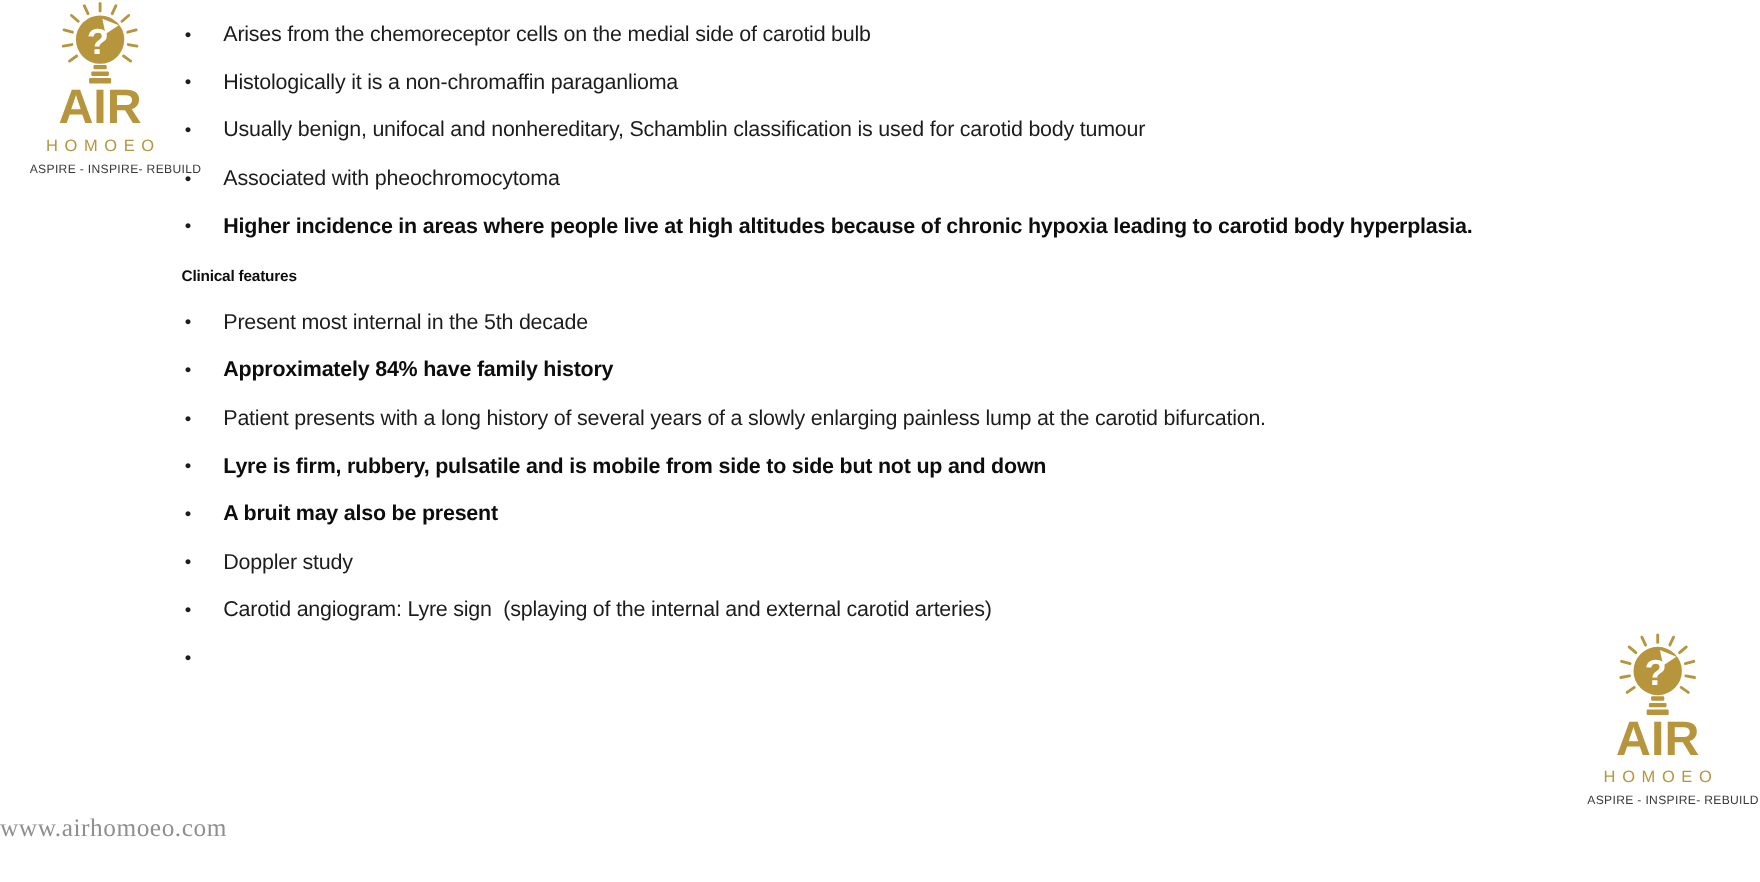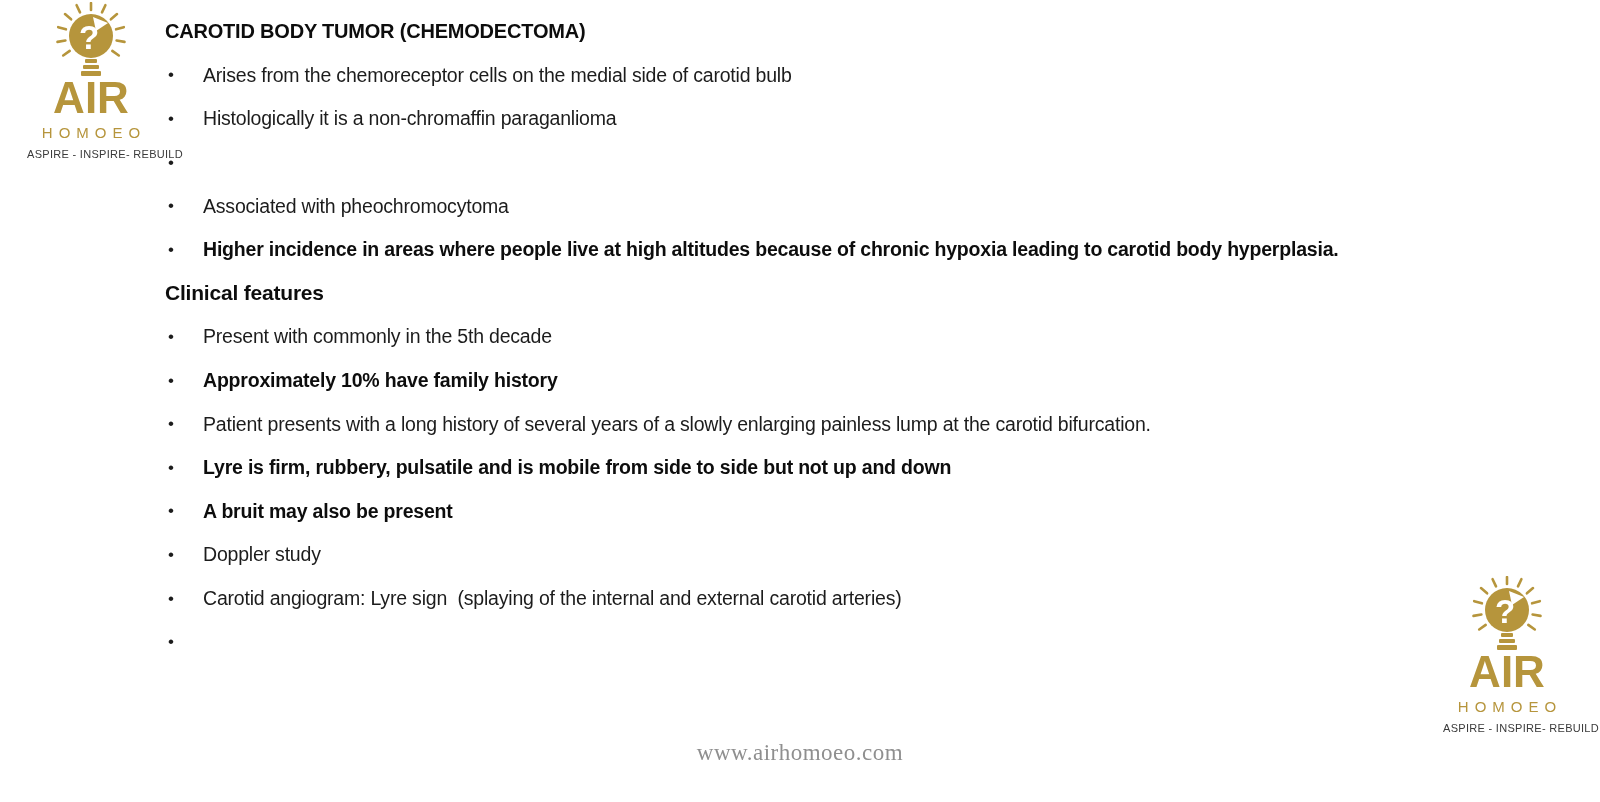--- a/index.html
+++ b/index.html
@@ -23,38 +23,37 @@
   .line {
     height: 43.6px;
     display: flex;
     align-items: center;
     font-size: 19.5px;
     letter-spacing: -0.2px;
     color: #1c1c1c;
     white-space: nowrap;
   }
   .line.title { font-weight: bold; font-size: 20px; color: #0d0d0d; }
-  .line.heading { font-weight: bold; font-size: 21px; color: #0d0d0d; text-align: center; }
+  .line.heading { font-weight: bold; font-size: 14px; color: #0d0d0d; text-align: center; }
   .line.b .txt { font-weight: bold; color: #0d0d0d; text-align: center; }
   .line .marker {
     width: 38px;
     flex: 0 0 38px;
     font-size: 17px;
     padding-left: 3px;
     color: #1c1c1c;
   }
   .line .txt { white-space: pre; }
 
   
   .footer-url {
     position: absolute;
     left: 0;
     top: 740px;
     width: 1600px;
-    text-align: center;
     font-family: "Liberation Serif", serif;
     font-size: 23px;
     color: #8f8f8f;
     letter-spacing: 0.5px;
   }
 
   
   .logo {
     position: absolute;
     width: 128px;
@@ -117,51 +116,51 @@
     <rect class="gold-fill" x="58" y="57" width="12" height="4" rx="1"></rect>
     <rect class="gold-fill" x="56" y="63" width="16" height="4" rx="1"></rect>
     <rect class="gold-fill" x="54" y="69" width="20" height="5" rx="1"></rect>
   </svg>
   <div class="air">AIR</div>
   <div class="homoeo">HOMOEO</div>
   <div class="tagline">ASPIRE - INSPIRE- REBUILD</div>
 </div>
 
 <div class="content">
-  <div class="line title">CAROTID BODY TUMOR (CHEMODECTOMA)</div>
 
   <div class="line">
     <span class="marker">•</span>
     <span class="txt">Arises from the chemoreceptor cells on the medial side of carotid bulb</span>
   </div>
   <div class="line">
     <span class="marker">•</span>
     <span class="txt">Histologically it is a non-chromaffin paraganlioma</span>
   </div>
   <div class="line">
     <span class="marker">•</span>
+    <span class="txt">Usually benign, unifocal and nonhereditary, Schamblin classification is used for carotid body tumour</span>
   </div>
   <div class="line">
     <span class="marker">•</span>
     <span class="txt">Associated with pheochromocytoma</span>
   </div>
   <div class="line b">
     <span class="marker">•</span>
     <span class="txt">Higher incidence in areas where people live at high altitudes because of chronic hypoxia leading to carotid body hyperplasia.</span>
   </div>
 
   <div class="line heading">Clinical features</div>
 
   <div class="line">
     <span class="marker">•</span>
-    <span class="txt">Present with commonly in the 5th decade</span>
-  </div>
-  <div class="line b">
-    <span class="marker">•</span>
-    <span class="txt">Approximately 10% have family history</span>
+    <span class="txt">Present most internal in the 5th decade</span>
+  </div>
+  <div class="line b">
+    <span class="marker">•</span>
+    <span class="txt">Approximately 84% have family history</span>
   </div>
   <div class="line">
     <span class="marker">•</span>
     <span class="txt">Patient presents with a long history of several years of a slowly enlarging painless lump at the carotid bifurcation.</span>
   </div>
   <div class="line b">
     <span class="marker">•</span>
     <span class="txt">Lyre is firm, rubbery, pulsatile and is mobile from side to side but not up and down</span>
   </div>
   <div class="line b">

